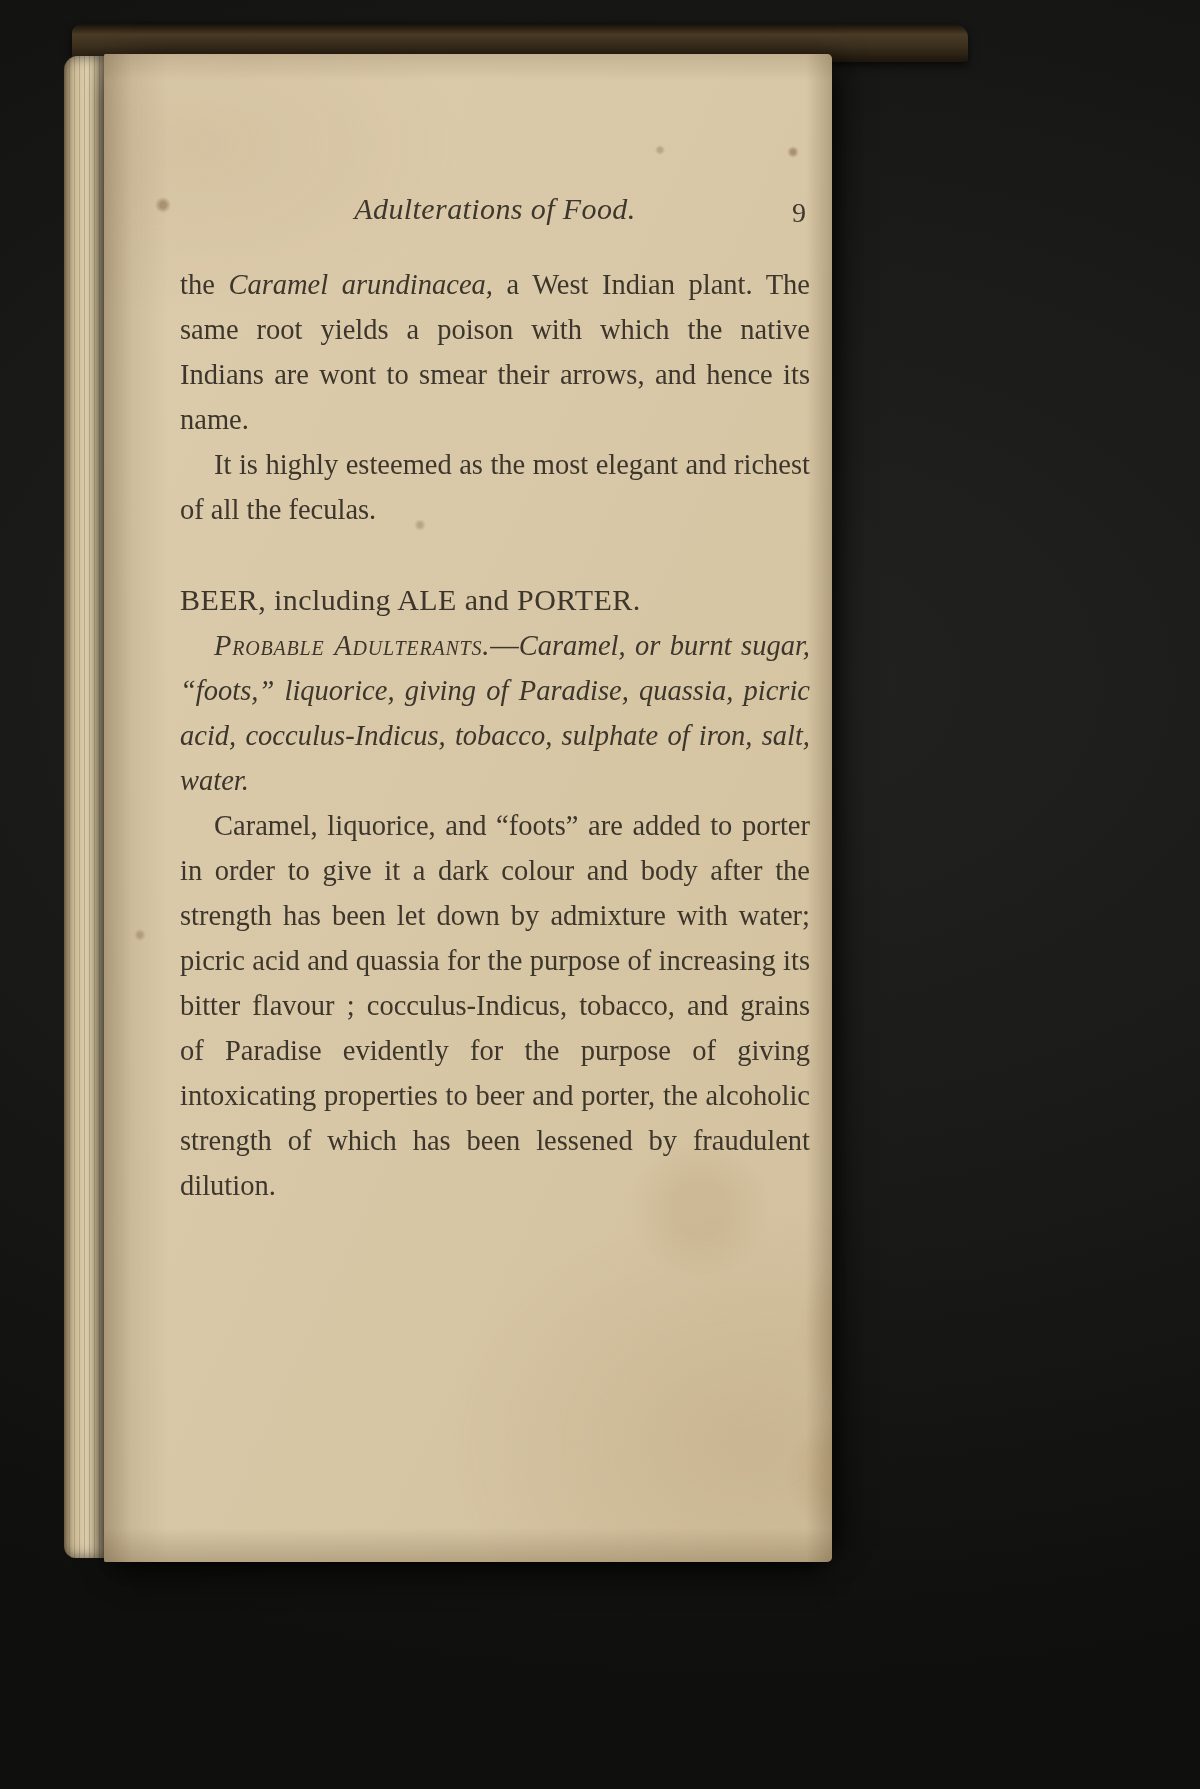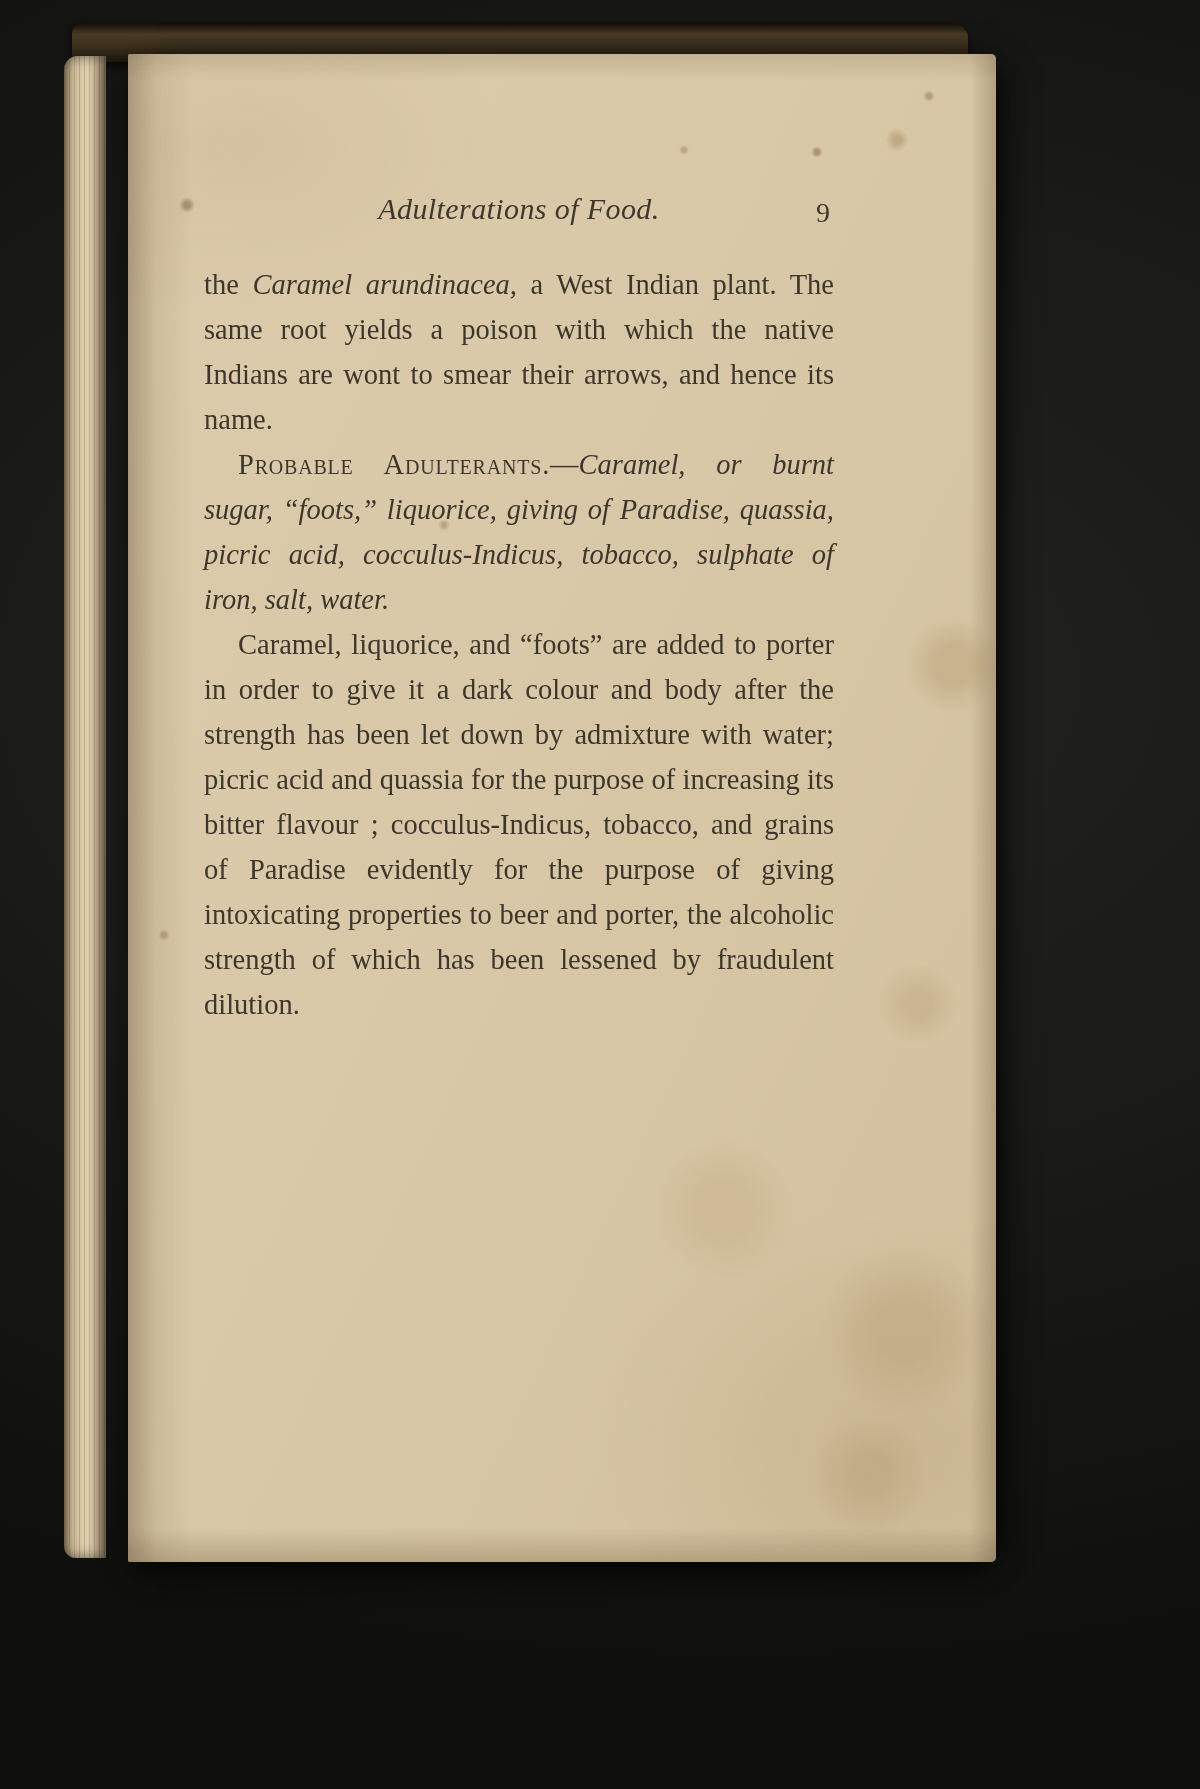--- a/index.html
+++ b/index.html
@@ -46,28 +46,27 @@
       linear-gradient(90deg,
         #7d6d50 0%, #c9b894 22%, #e2d3b1 55%, #d8c7a3 80%, #c4b28c 100%);
     box-shadow: -6px 0 14px rgba(0,0,0,.6) inset;
   }
 
   
   .page {
     position: absolute;
     left: 104px;
     top: 54px;
-    width: 868px;
+    width: 728px;
     height: 1508px;
     border-radius: 2px 5px 5px 2px;
     background: linear-gradient(115deg, #ddccac 0%, #d9c8a7 45%, #d2c09d 100%);
     box-shadow:
       16px 0 30px -12px rgba(0,0,0,.85),
       0 16px 28px -10px rgba(0,0,0,.85);
-    margin-left: 24px;
   }
 
   
   .page::before {
     content: "";
     position: absolute;
     inset: 0;
     border-radius: inherit;
     pointer-events: none;
     background:
@@ -150,20 +149,21 @@
     font-size: 30px;
     letter-spacing: .4px;
     text-align: left;
     text-indent: 0;
   }
   .seg-normal { font-style: normal; }
   .seg-italic { font-style: italic; }
   .seg-smallcaps {
     font-variant: small-caps;
     letter-spacing: .8px;
+    font-style: italic;
   }
 </style>
 </head>
 <body>
 
 <div class="scene">
 
   <div class="cover-top"></div>
 
   <div class="page-edges"></div>
@@ -174,20 +174,22 @@
     <div class="text-block">
 
       <div class="page-header">
         <span class="running-title">Adulterations of Food.</span>
         <span class="page-number">9</span>
       </div>
 
       <div class="page-body">
 
       <p class=""><span class="seg-normal">the </span><span class="seg-italic">Caramel arundinacea,</span><span class="seg-normal"> a West Indian plant. The same root yields a poison with which the native Indians are wont to smear their arrows, and hence its name.</span></p>
+          <p class=" indent"><span class="seg-normal">It is highly esteemed as the most elegant and richest of all the feculas.</span></p>
+          <p class="heading"><span class="seg-normal">BEER, including ALE and PORTER.</span></p>
           <p class=" indent"><span class="seg-smallcaps">Probable Adulterants.</span><span class="seg-normal">—</span><span class="seg-italic">Caramel, or burnt sugar, “foots,” liquorice, giving of Paradise, quassia, picric acid, cocculus-Indicus, tobacco, sulphate of iron, salt, water.</span></p>
           <p class=" indent"><span class="seg-normal">Caramel, liquorice, and “foots” are added to porter in order to give it a dark colour and body after the strength has been let down by admixture with water; picric acid and quassia for the purpose of increasing its bitter flavour ; cocculus-Indicus, tobacco, and grains of Paradise evidently for the purpose of giving intoxicating properties to beer and porter, the alcoholic strength of which has been lessened by fraudulent dilution.</span></p>
         </div>
 
     </div>
   </div>
 
 </div>
 
 </body></html>

